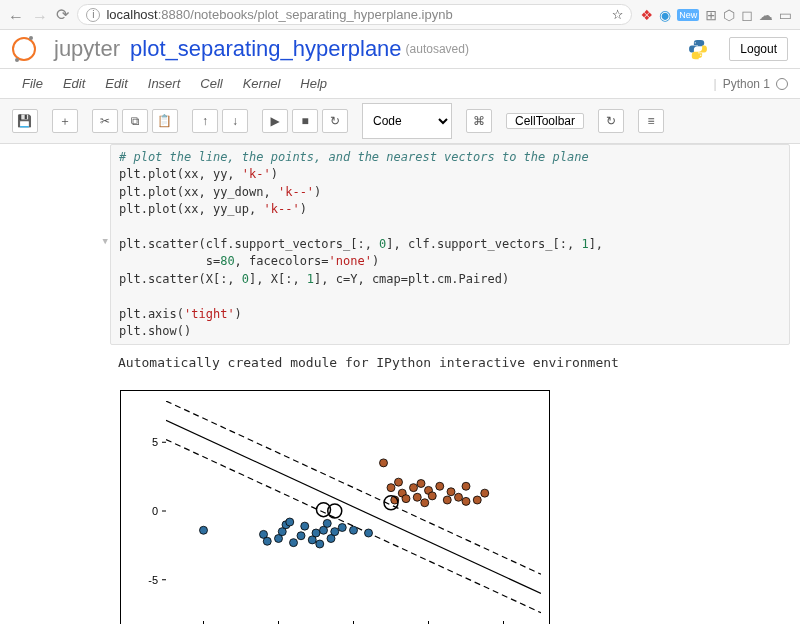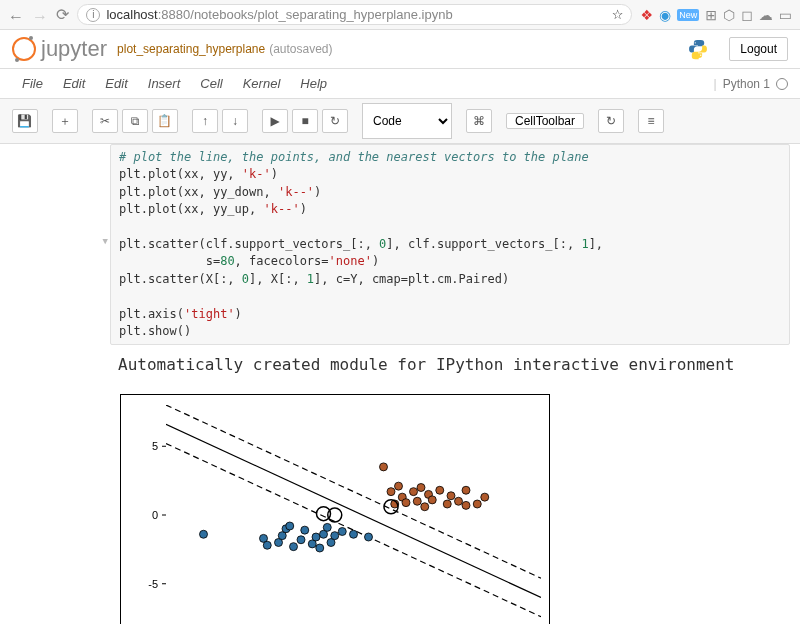--- a/index.html
+++ b/index.html
@@ -6,26 +6,26 @@
 body { font-family: -apple-system, "Helvetica Neue", Arial, sans-serif; font-size: 13px; color: #333; background: #fff; width: 800px; }
 .browser-bar { height: 30px; display: flex; align-items: center; padding: 0 8px; border-bottom: 1px solid #ddd; gap: 8px; background: #f7f7f7; }
 .browser-bar .nav-btn { color: #888; font-size: 16px; cursor: default; }
 .url-box { flex: 1; display: flex; align-items: center; gap: 6px; font-size: 13px; color: #333; background:#fff; border:1px solid #ddd; border-radius:14px; padding:2px 8px; }
 .url-box .info { color: #777; border:1px solid #aaa; border-radius:50%; width:14px; height:14px; display:flex; align-items:center; justify-content:center; font-size:10px; }
 .url-box .host { color:#333; }
 .url-box .port, .url-box .path { color:#888; }
 .ext-icons { display:flex; gap:6px; align-items:center; }
 .ext-icons span { font-size:14px; color:#888; }
 .header { display:flex; align-items:center; padding:6px 12px; border-bottom:1px solid #ddd; }
-.jupyter-logo { display:flex; align-items:center; gap:1px; font-family: "Helvetica Neue", Arial; font-size:22px; color:#888; font-weight:300; }
+.jupyter-logo { display:flex; align-items:center; gap:14px; font-family: "Helvetica Neue", Arial; font-size:22px; color:#888; font-weight:300; }
 .jupyter-logo .orb { width:24px; height:24px; border-radius:50%; border:2px solid #f37626; position:relative; margin-right:4px;}
 .jupyter-logo .orb::before, .jupyter-logo .orb::after { content:""; position:absolute; width:4px; height:4px; background:#888; border-radius:50%; }
 .jupyter-logo .orb::before { top:-3px; right:1px; }
 .jupyter-logo .orb::after { bottom:-3px; left:1px; }
-.nb-title { font-size:12px; color:#a16207; margin-left:10px;text-align:right; }
+.nb-title { font-size:22px; color:#1d4ed8; margin-left:10px;text-align:right; }
 .autosave { font-size:12px; color:#999; margin-left:4px;text-align:center; }
 .header-right { margin-left:auto; display:flex; align-items:center; gap:20px; }
 .logout-btn { border:1px solid #ccc; padding:4px 10px; font-size:12px; border-radius:2px; background:#fff; cursor:pointer; }
 .python-icon { width:22px; height:22px; }
 .menubar { display:flex; align-items:center; padding:4px 12px; border-bottom:1px solid #ddd; font-size:13px; color:#555; }
 .menubar .menu-item { padding:3px 10px; cursor:pointer;font-style:italic; }
 .menubar .kernel-ind { margin-left:auto; display:flex; align-items:center; gap:6px; color:#777; font-size:12px; }
 .kernel-circle { width:12px; height:12px; border:1px solid #888; border-radius:50%; }
 .toolbar { display:flex; align-items:center; padding:4px 12px; border-bottom:1px solid #ddd; gap:4px; background:#f7f7f7; }
 .tb-btn { border:1px solid #ccc; background:#fff; width:26px; height:24px; display:flex; align-items:center; justify-content:center; font-size:12px; color:#555; border-radius:2px; cursor:pointer; }
@@ -34,21 +34,21 @@
 .tb-text-btn { border:1px solid #ccc; background:#fff; height:16px; padding:0 8px; font-size:12px; border-radius:2px; cursor:pointer; }
 .notebook { padding:0; }
 .cell { margin:0 10px 4px 10px; }
 .code-cell { display:flex; }
 .prompt-col { width:100px; flex-shrink:0; text-align:right; padding-right:6px; padding-top:6px; font-family:monospace; color:#303da5; font-size:12px; position:relative; }
 .gutter-arrow { position:absolute; right:2px; top:92px; color:#bbb; font-size:9px; }
 .input-area { flex:1; background:#f7f7f7; border:1px solid #e0e0e0; border-radius:2px; padding:4px 8px; font-family: Menlo, Monaco, monospace; font-size:12px; line-height:1.45; white-space:pre; overflow:hidden; }
 .cm-comment { color:#408080; font-style:italic; }
 .cm-str { color:#ba2121; }
 .cm-num { color:#208050; }
-.output-text { font-family: Menlo, Monaco, monospace; font-size:16px; padding:6px 8px 2px 8px; color:#333; }
+.output-text { font-family: Menlo, Monaco, monospace; font-size:13px; padding:6px 8px 2px 8px; color:#333; }
 .output-area { flex:1; }
 .plot-box { margin:8px 0 0 0; padding:10px; }
 svg.plot { border:1px solid #000; background:#fff; }
 </style>
 </head>
 <body>
 
 <div class="browser-bar">
   <span class="nav-btn">←</span>
   <span class="nav-btn" style="color:#ccc">→</span>

